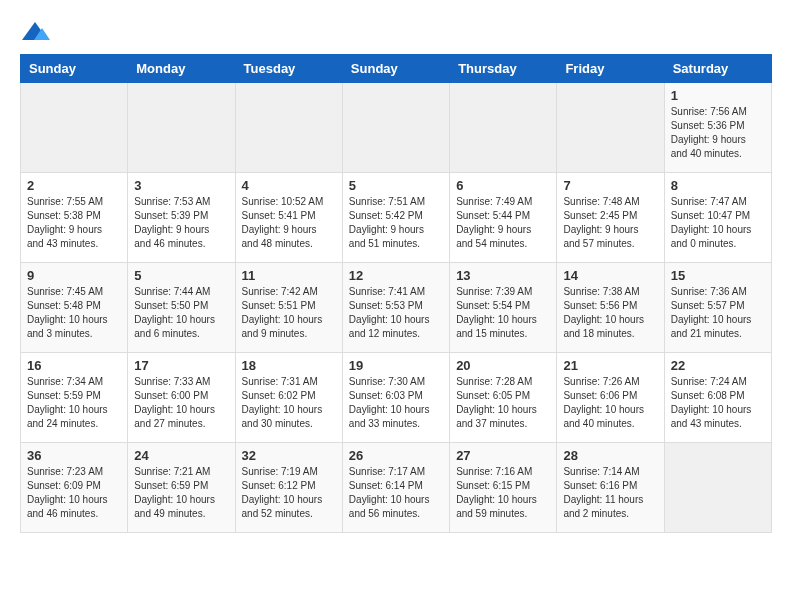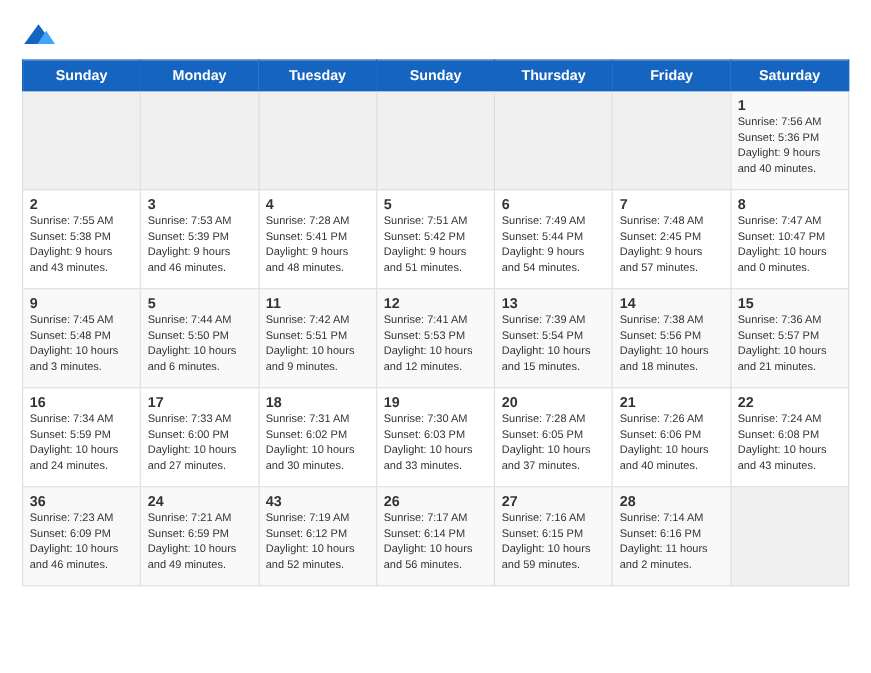--- a/index.html
+++ b/index.html
@@ -48,21 +48,21 @@
       width: 100%;
       border-collapse: collapse;
       border: 1px solid #ccc;
     }
     .calendar th {
       background: #1565c0;
       color: #fff;
       font-size: 13px;
       font-weight: bold;
       padding: 6px 8px;
-      text-align: center;
+      text-align: left;
       border: 1px solid #1565c0;
       margin-left: 34px;
     }
     .calendar td {
       width: 14.28%;
       vertical-align: top;
       padding: 5px 6px;
       font-size: 10.5px;
       color: #333;
       border: 1px solid #ddd;
@@ -145,21 +145,21 @@
 Daylight: 9 hours and 43 minutes.</div>
         </td>
         <td>
           <span class="day-number">3</span>
           <div class="day-info">Sunrise: 7:53 AM
 Sunset: 5:39 PM
 Daylight: 9 hours and 46 minutes.</div>
         </td>
         <td>
           <span class="day-number">4</span>
-          <div class="day-info">Sunrise: 7:28 AM
+          <div class="day-info">Sunrise: 10:52 AM
 Sunset: 5:41 PM
 Daylight: 9 hours and 48 minutes.</div>
         </td>
         <td>
           <span class="day-number">5</span>
           <div class="day-info">Sunrise: 7:51 AM
 Sunset: 5:42 PM
 Daylight: 9 hours and 51 minutes.</div>
         </td>
         <td>
@@ -276,21 +276,21 @@
 Sunset: 6:09 PM
 Daylight: 10 hours and 46 minutes.</div>
         </td>
         <td>
           <span class="day-number">24</span>
           <div class="day-info">Sunrise: 7:21 AM
 Sunset: 6:59 PM
 Daylight: 10 hours and 49 minutes.</div>
         </td>
         <td>
-          <span class="day-number">43</span>
+          <span class="day-number">32</span>
           <div class="day-info">Sunrise: 7:19 AM
 Sunset: 6:12 PM
 Daylight: 10 hours and 52 minutes.</div>
         </td>
         <td>
           <span class="day-number">26</span>
           <div class="day-info">Sunrise: 7:17 AM
 Sunset: 6:14 PM
 Daylight: 10 hours and 56 minutes.</div>
         </td>

